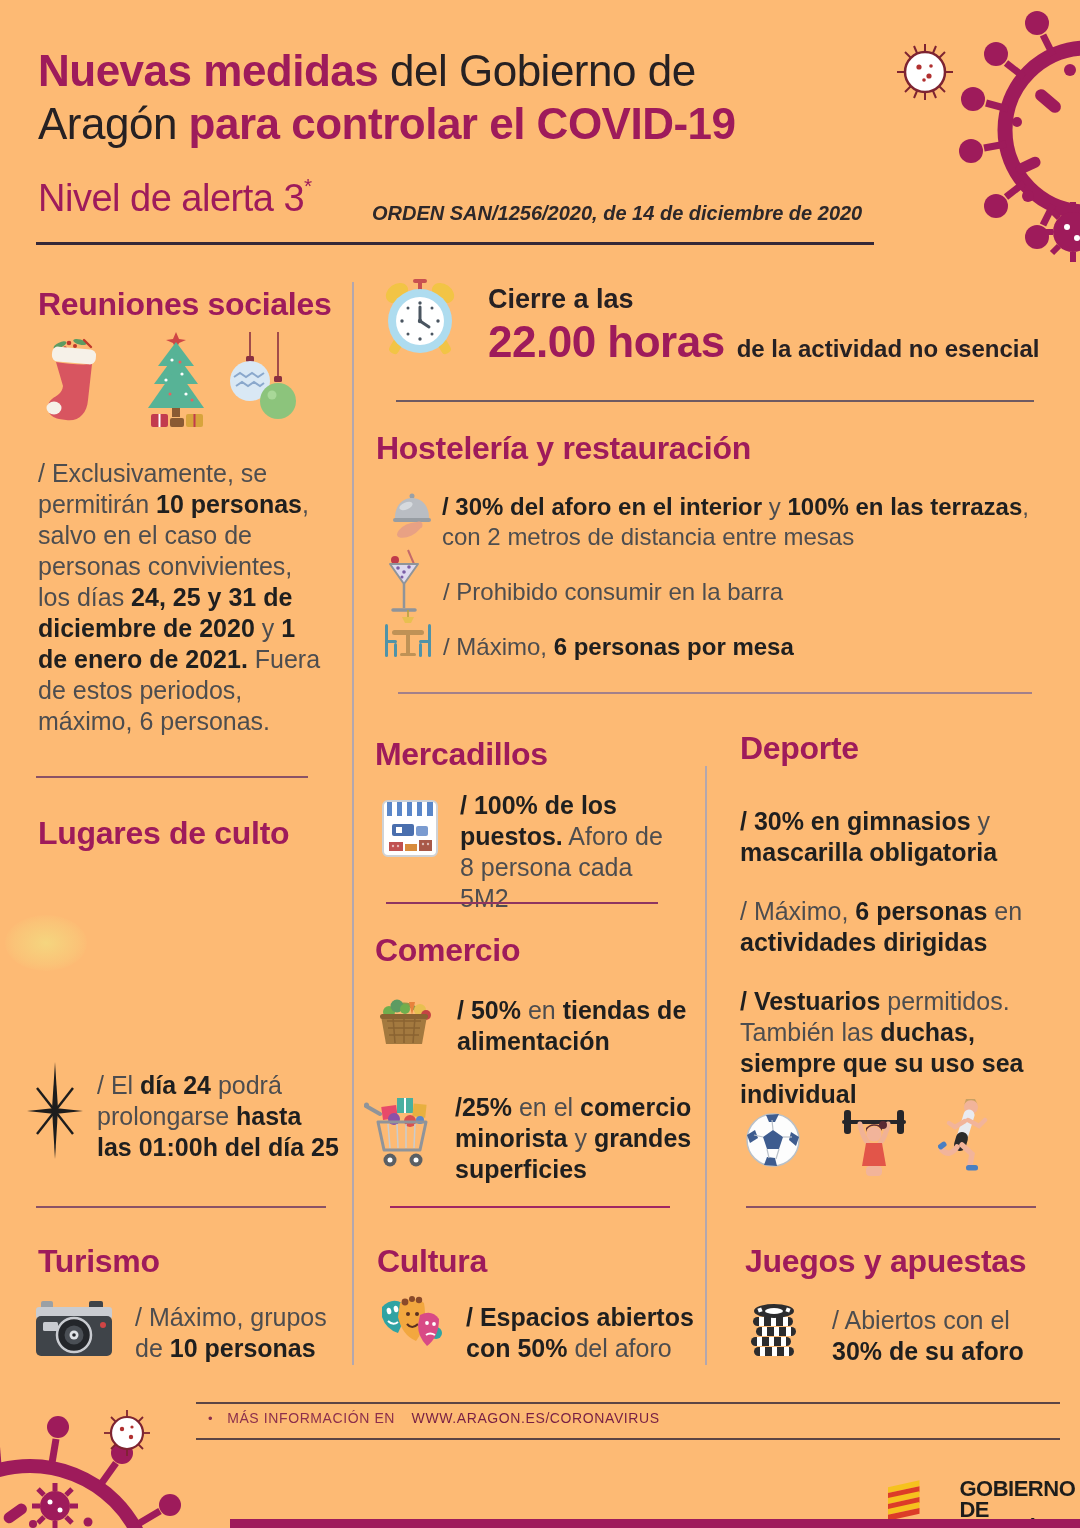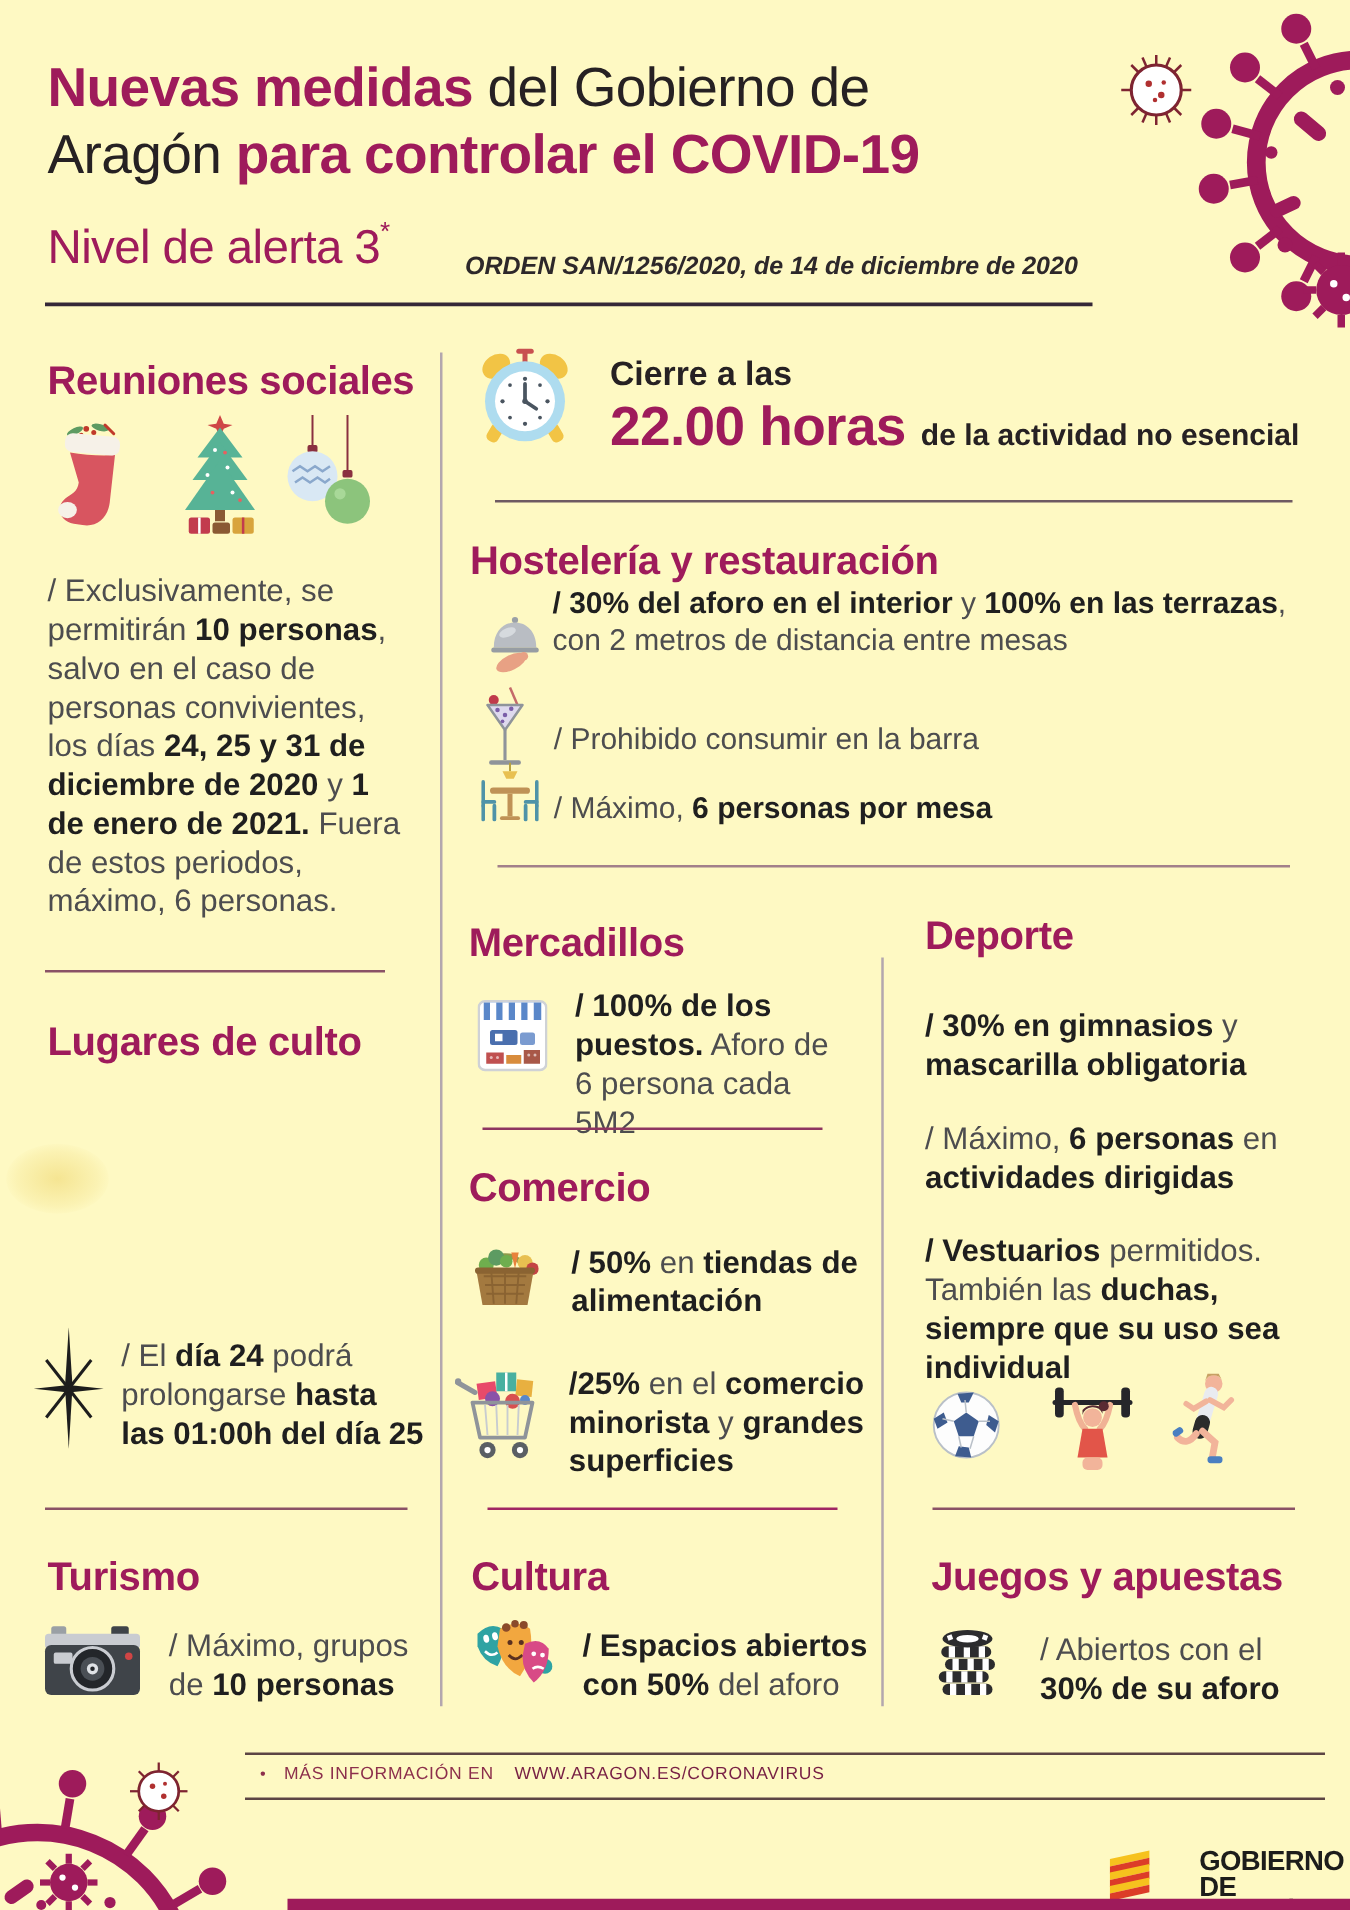--- a/index.html
+++ b/index.html
@@ -2,21 +2,21 @@
 <html><head>
 <meta charset="utf-8">
 <style>
   :root{
     --mag:#9e1b5b;
     --txt:#4d4d4f;
     --strong:#1f1f1f;
   }
   *{margin:0;padding:0;box-sizing:border-box;}
   body{background:#888;font-family:"Liberation Sans",sans-serif;}
-  .page{position:relative;width:1080px;height:1528px;background:#fef9c3;overflow:hidden;margin:0 auto;}
+  .page{position:relative;width:1080px;height:1528px;background:#fdba74;overflow:hidden;margin:0 auto;}
   .abs{position:absolute;}
 
   
   .title{left:38px;top:44px;width:840px;font-size:44px;line-height:53px;font-weight:400;color:#262123;letter-spacing:-0.5px;}
   .title .mag{color:var(--mag);font-weight:700;}
   .alert{left:38px;top:174px;font-size:38px;color:var(--mag);font-weight:400;letter-spacing:-0.5px;}
   .alert sup{font-size:55%;vertical-align:18px;}
   .order{left:372px;top:202px;font-size:20px;font-weight:700;font-style:italic;color:#2d282a;}
   .hdr-rule{left:36px;top:242px;width:838px;height:3px;background:#352837;}
 
@@ -49,21 +49,21 @@
 
   
   .p{font-size:25px;line-height:31px;color:var(--txt);}
   .p b,.t-b{font-weight:700;color:var(--strong);font-style:normal;}
   .t-r{font-weight:400;color:var(--txt);}
   .reuniones-p{left:38px;top:458px;width:288px;}
   .lugares-i1{left:97px;top:890px;width:242px;}
   .lugares-i2{left:97px;top:1070px;width:242px;}
   .turismo-t{left:135px;top:1302px;width:200px;}
   .host-t{font-size:24px;line-height:30px;}
-  .host-1{left:442px;top:468px;width:592px;}
+  .host-1{left:442px;top:492px;width:592px;}
   .host-2{left:443px;top:577px;width:592px;}
   .host-3{left:443px;top:632px;width:592px;}
   .merc-t{left:460px;top:790px;width:220px;}
   .com-1{left:457px;top:995px;width:240px;}
   .com-2{left:455px;top:1092px;width:250px;}
   .cult-t{left:466px;top:1302px;width:255px;}
   .dep-t{left:740px;width:305px;}
   .dep-1{top:806px;}
   .dep-2{top:896px;}
   .dep-3{top:986px;}
@@ -376,21 +376,21 @@
     <rect x="7" y="44" width="14" height="9" fill="#c05050"></rect>
     <rect x="23" y="46" width="12" height="7" fill="#d88c3c"></rect>
     <rect x="37" y="42" width="13" height="11" fill="#a85848"></rect>
     <g fill="#ffffff" opacity="0.6">
         <circle cx="11" cy="48" r="1.2"></circle>
         <circle cx="16" cy="48" r="1.2"></circle>
         <circle cx="41" cy="46" r="1.2"></circle>
         <circle cx="46" cy="46" r="1.2"></circle>
       </g>
   </svg>
-  <div class="abs p merc-t"><span class="t-b">/ 100% de los puestos.</span><span class="t-r"> Aforo de 6 persona cada 5M2</span></div>
+  <div class="abs p merc-t"><span class="t-b">/ 100% de los puestos.</span><span class="t-r"> Aforo de 8 persona cada 5M2</span></div>
   <div class="abs merc-rule" style="height:2px;"></div>
 
   <div class="abs h2 h-comercio">Comercio</div>
   <svg class="abs i-basket" width="54" height="58" viewBox="0 0 54 58">
     <path d="M12,30 C12,12 42,12 42,30" stroke="#8f9a4a" stroke-width="4" fill="none"></path>
     <g>
       <circle cx="12" cy="24" r="6" fill="#6fae4e"></circle>
         <circle cx="20" cy="18" r="6.5" fill="#5d9b62"></circle>
         <circle cx="28" cy="21" r="5" fill="#6fae4e"></circle>
       <polygon points="32,14 38,14 35,27" fill="#e8823c"></polygon>

